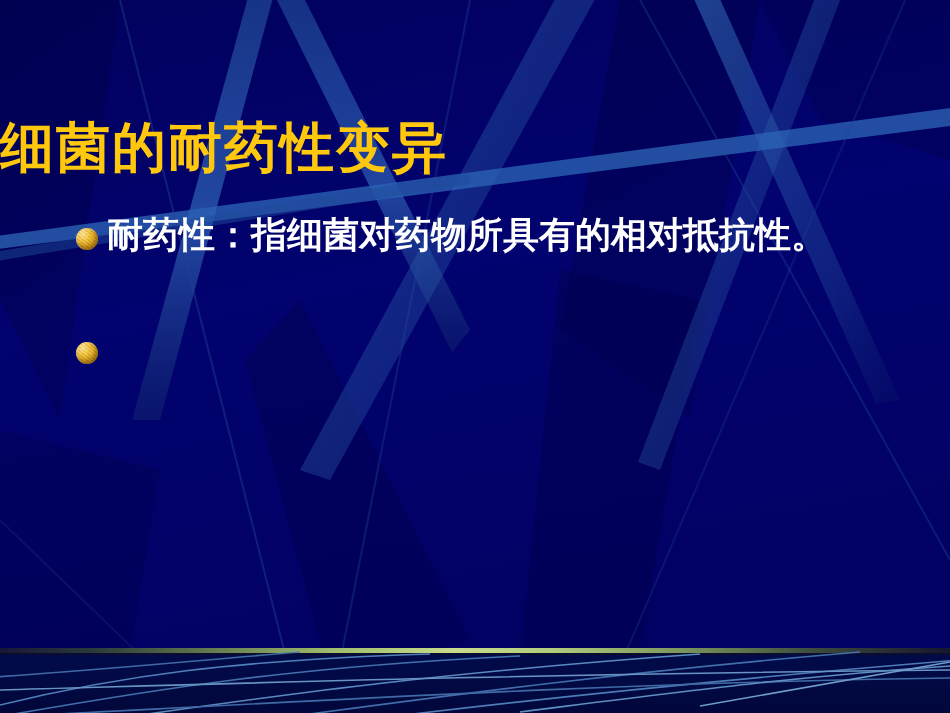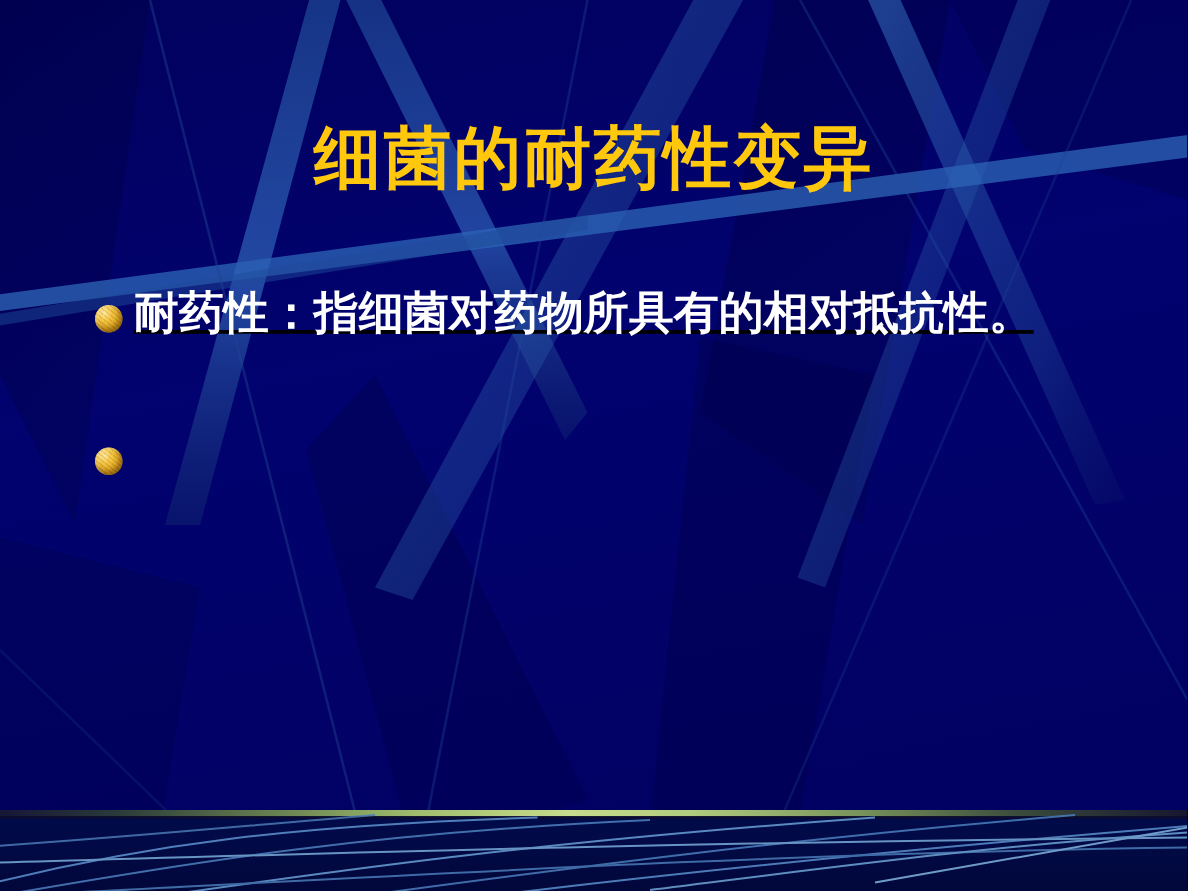--- a/index.html
+++ b/index.html
@@ -25,43 +25,42 @@
     inset: 0;
     width: 950px;
     height: 713px;
     pointer-events: none;
   }
 
   
   #title-area {
     position: absolute;
     left: 0;
-    top: 61px;
-    width: 950px;
-    text-align: center;
+    top: 82px;
+    width: 950px;
+    text-align: left;
     z-index: 5;
   }
   #slide-title {
     display: inline-block;
     font-family: "DejaVu Serif", "Liberation Serif", serif;
     font-size: 54px;
     line-height: 1.1;
     letter-spacing: 2px;
     color: #FFC80C;
     white-space: nowrap;
   }
 
   
   #body-area {
     position: absolute;
     left: 76px;
-    top: 228px;
+    top: 212px;
     width: 860px;
     z-index: 5;
-    text-decoration: underline;
   }
   .bullet-row {
     display: flex;
     align-items: flex-start;
     margin-bottom: 68px;
   }
   .bullet-row:last-child { margin-bottom: 0; }
 
   .bullet-marker {
     flex: 0 0 auto;

